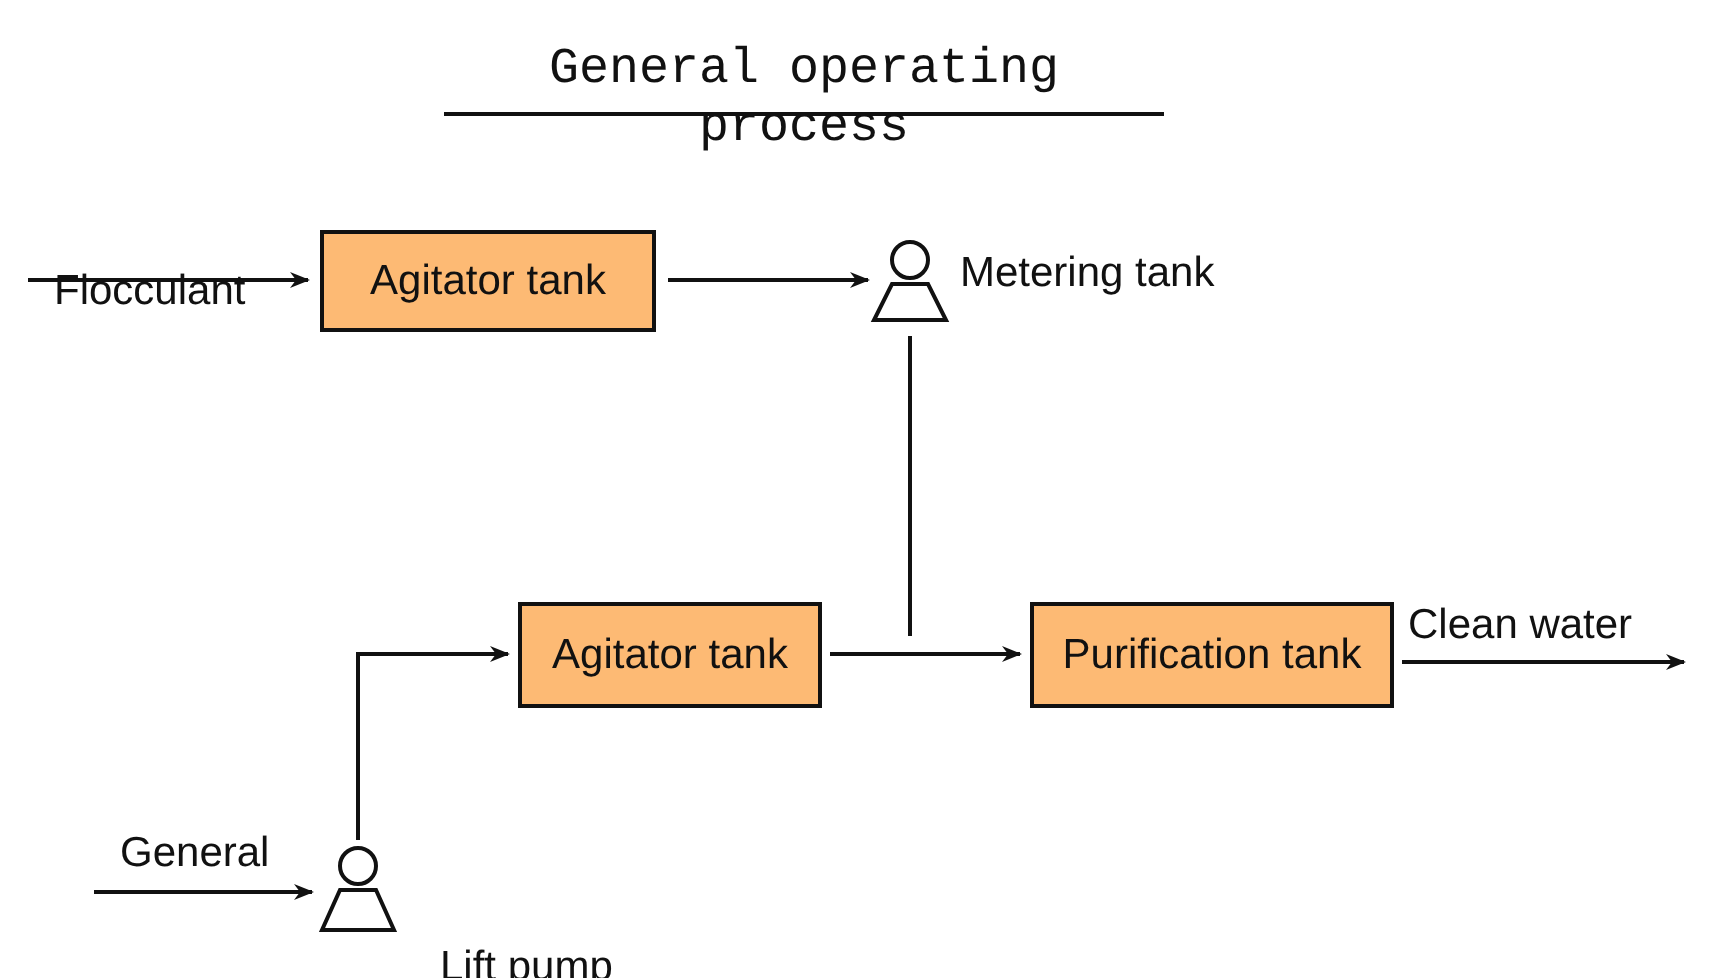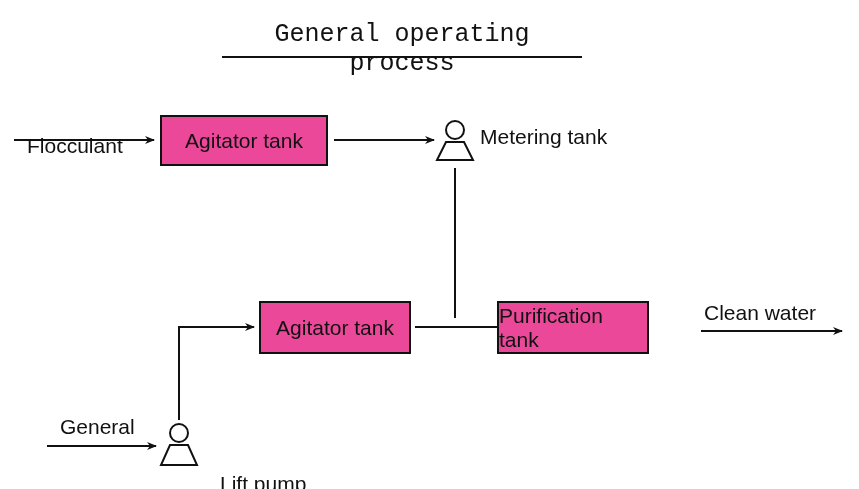--- a/index.html
+++ b/index.html
@@ -1,19 +1,19 @@
 <!DOCTYPE html>
 <html><head>
   <meta charset="utf-8">
   <style>
     html, body { margin: 0; padding: 0; background: #ffffff; }
     body { width: 859px; height: 489px; position: relative; overflow: hidden; font-family: "Liberation Sans", sans-serif; color: #111; }
     svg { position: absolute; left: 0; top: 0; }
     .lbl { position: absolute; font-size: 21px; white-space: nowrap; line-height: 1; color: #111; }
-    .box { position: absolute; border: 2px solid #111; box-sizing: border-box; display: flex; align-items: center; justify-content: center; font-size: 21px; background: #ec4899; }
+    .box { position: absolute; border: 2px solid #111; box-sizing: border-box; display: flex; align-items: center; justify-content: center; font-size: 21px; background: #fdba74; }
     .title { position: absolute; left: 222px; top: 20px; width: 360px; text-align: center; font-size: 25px; color: #111; font-family: Liberation Mono, monospace; }
     .title-rule { position: absolute; left: 222px; top: 56px; width: 360px; height: 2px; background: #111; }
   </style>
 </head>
 <body>
 
 <div class="title">General operating process</div>
 <div class="title-rule"></div>
 
 <svg width="859" height="489" viewBox="0 0 859 489">
@@ -50,19 +50,19 @@
 
 <div class="lbl" style="left:27px; top:107px;margin-top:28px;">Flocculant</div>
 <div class="box" style="left:160px; top:115px; width:168px; height:51px;">
   <span>Agitator tank</span>
 </div>
 <div class="lbl" style="left:480px; top:126px;">Metering tank</div>
 
 <div class="box" style="left:259px; top:301px; width:152px; height:53px;">
   <span>Agitator tank</span>
 </div>
-<div class="box" style="left:497px; top:301px; width:152px; height:53px;">
+<div class="box" style="left:515px; top:301px; width:182px; height:53px;">
   <span>Purification tank</span>
 </div>
 <div class="lbl" style="left:704px; top:302px;">Clean water</div>
 
 <div class="lbl" style="left:60px; top:416px;">General</div>
 <div class="lbl" style="left:220px; top:429px;margin-top:44px;">Lift pump</div>
 
 </body></html>

